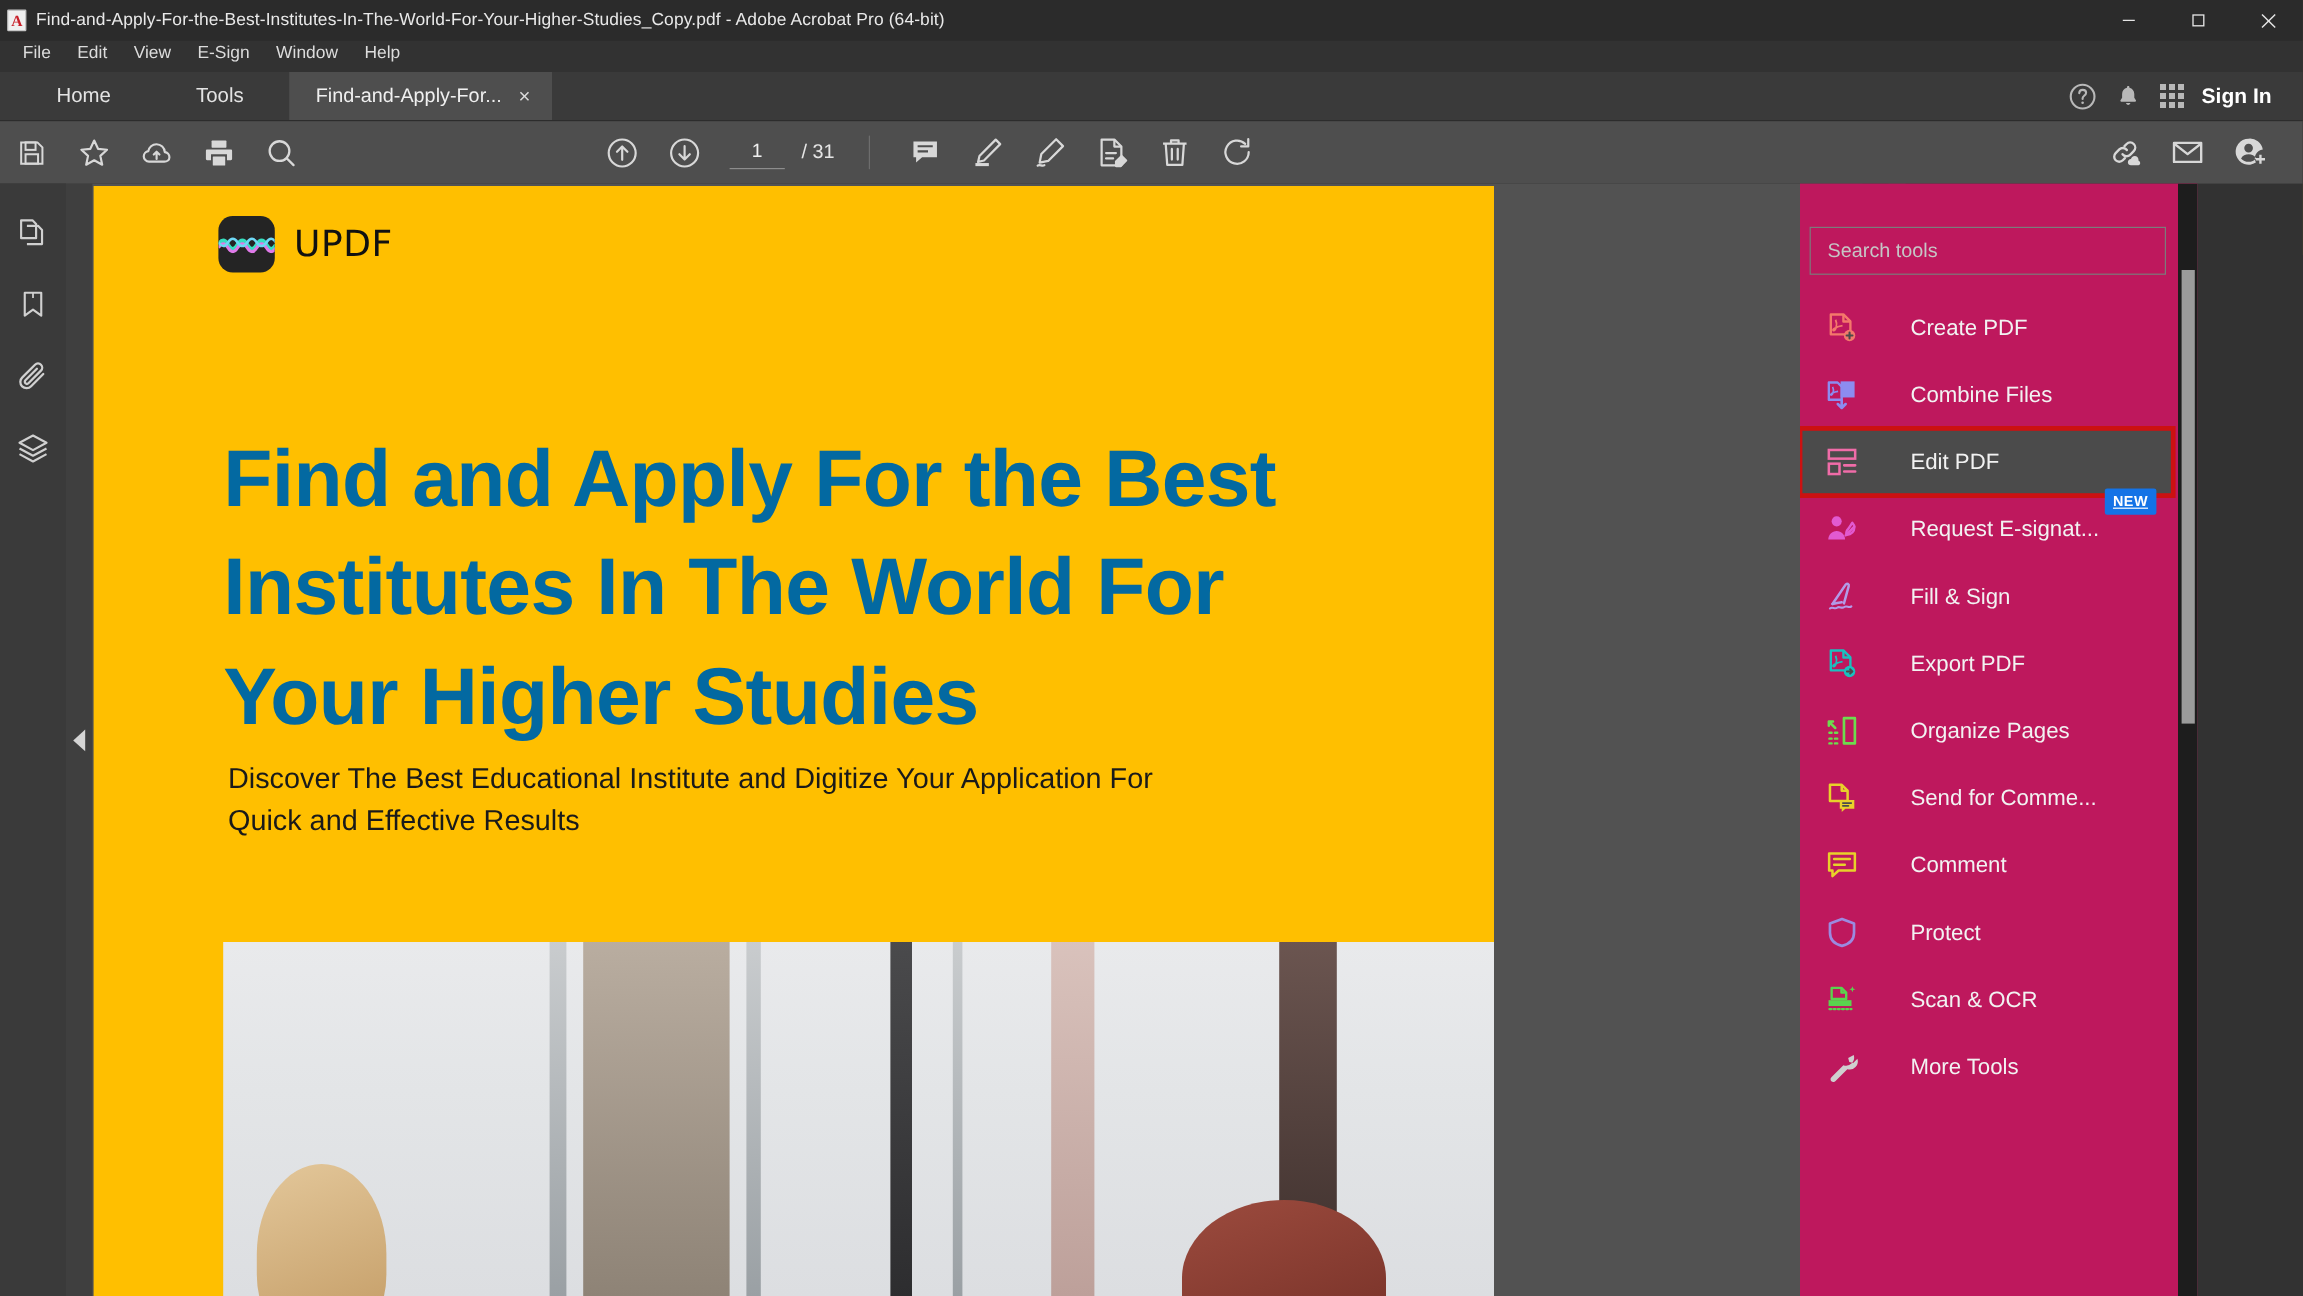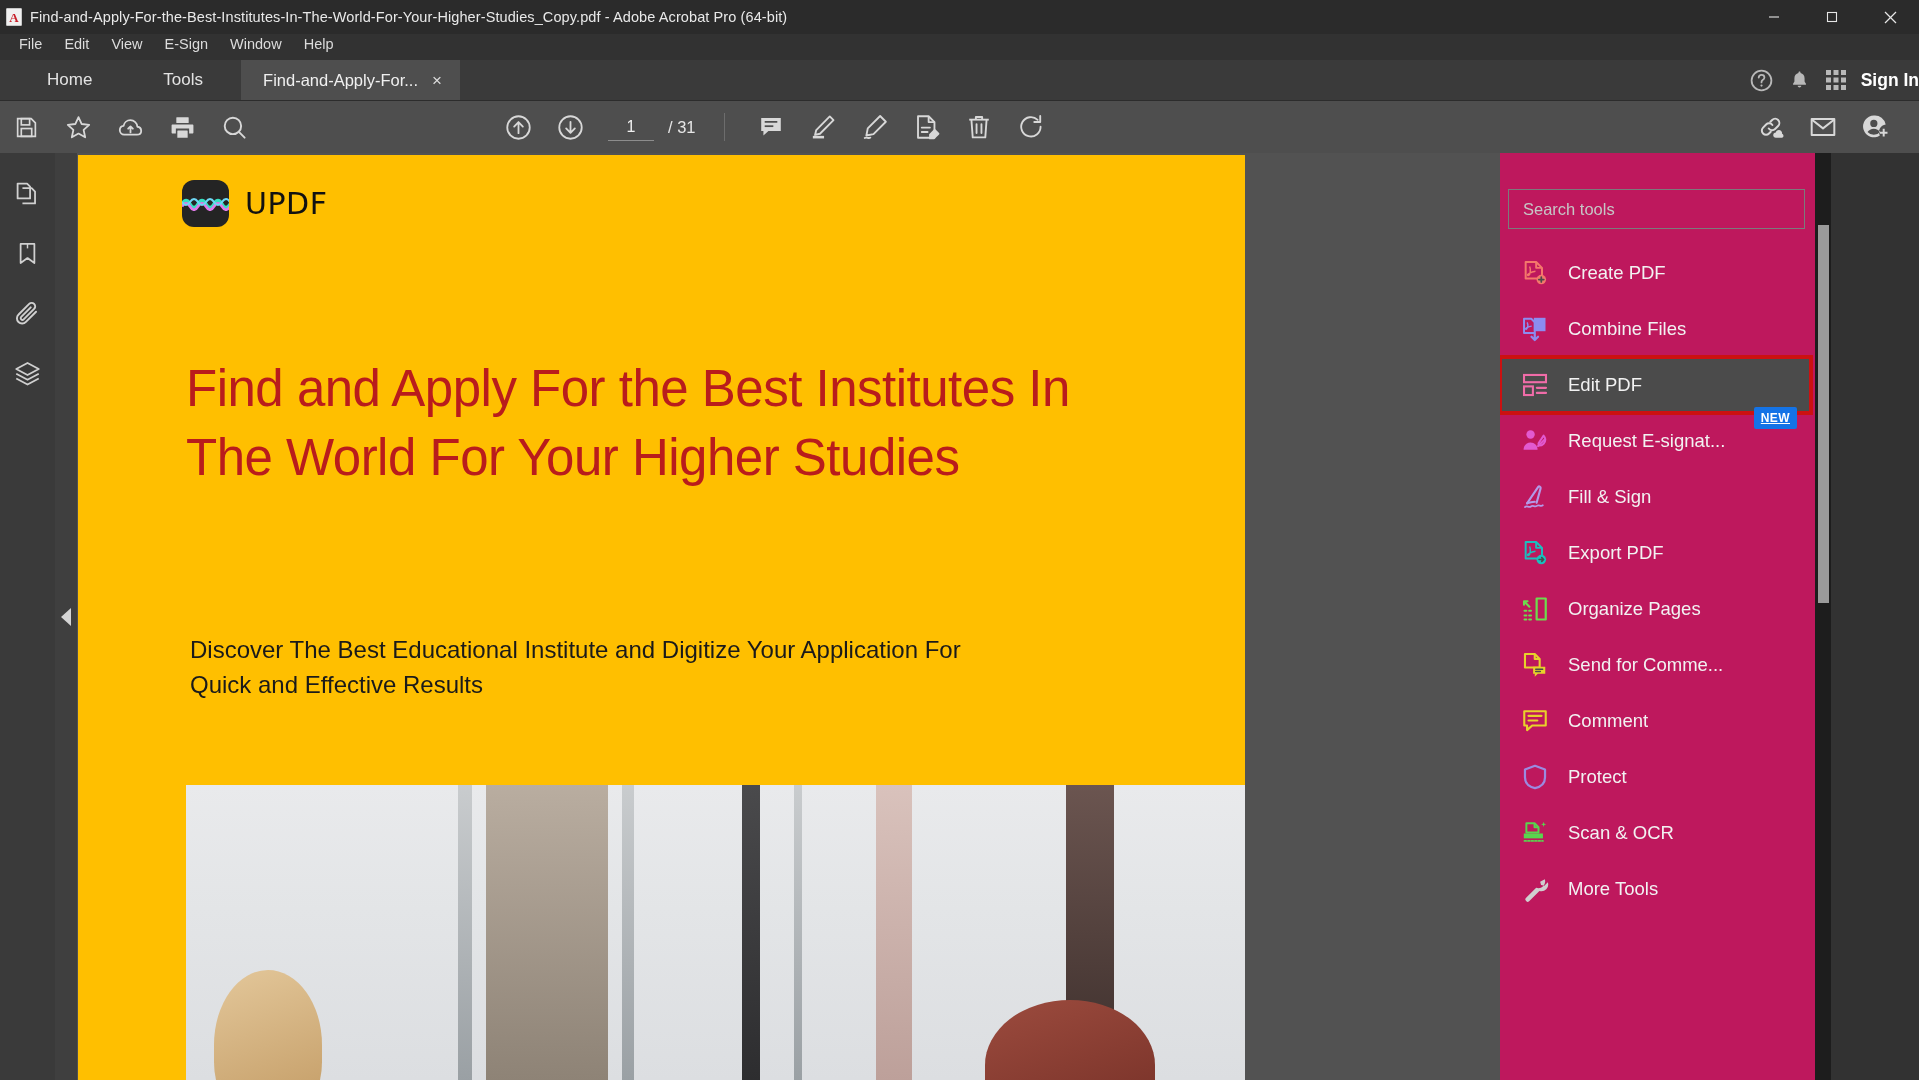--- a/index.html
+++ b/index.html
@@ -81,20 +81,21 @@
     padding: 0 16px 0 22px; margin-left: 14px;
     color: #f0f0f0; font-size: 16.5px; white-space: nowrap;
     cursor: default;
   }
   .doc-tab .close-x {
     font-size: 17px; color: #dcdcdc; line-height: 1;
     padding: 0 2px; cursor: pointer;
   }
   .tabbar-right {
     margin-left: auto; display: flex; align-items: center; gap: 14px;
+    padding-right: 26px;
   }
   .tb-icon { color: #b8b8b8; display: flex; align-items: center; }
   .signin {
     color: #ffffff; font-size: 17.5px; font-weight: bold; white-space: nowrap;
     cursor: pointer;
   }
 
   
   .toolbar {
     position: absolute; top: 101px; left: 0; width: 1919px; height: 52px;
@@ -181,22 +182,22 @@
   }
   .logo-wave {
     position: absolute; left: 0; top: 17px; width: 47px; height: 14px;
   }
   .logo-word {
     font-size: 30px; font-weight: normal; color: #111111;
     letter-spacing: .5px; font-family: "DejaVu Sans", sans-serif;
   }
   .pdf-headline {
     position: absolute; left: 108px; top: 200px; width: 900px;
-    font-size: 51px; line-height: 1.35; font-weight: normal;
-    color: #b91c1c; letter-spacing: -0.5px;
+    font-size: 67px; line-height: 1.35; font-weight: bold;
+    color: #0369a1; letter-spacing: -0.5px;
     font-family: "Liberation Sans", sans-serif;
   }
   .pdf-sub {
     position: absolute; left: 112px; top: 478px; width: 830px;
     font-size: 24px; line-height: 1.45; color: #1a1a1a;
     font-family: "Liberation Sans", sans-serif;
   }
   .pdf-photo {
     position: absolute; left: 108px; top: 630px; right: 0; bottom: 0;
     background:
@@ -250,21 +251,21 @@
   }
   .toolrow {
     position: relative; display: flex; align-items: center; gap: 18px;
     height: 56px; padding-left: 20px; cursor: pointer;
   }
   .toolrow .ticon {
     width: 30px; height: 30px; display: flex;
     align-items: center; justify-content: center; flex: 0 0 auto;
   }
   .toolrow .tlabel {
-    color: #f2f2f2; font-size: 18.5px; white-space: nowrap;
+    color: #f2f2f2; font-size: 18.5px; white-space: nowrap; margin-left: 24px;
   }
   .toolrow.highlighted {
     outline: 4px solid #cc1111;
     outline-offset: -2px;
     background: #4b4b4b;
   }
   .badge-new {
     position: absolute; right: 14px; top: -6px;
     background: #1473e6; color: #ffffff;
     font-size: 12px; font-weight: bold; letter-spacing: .4px;

